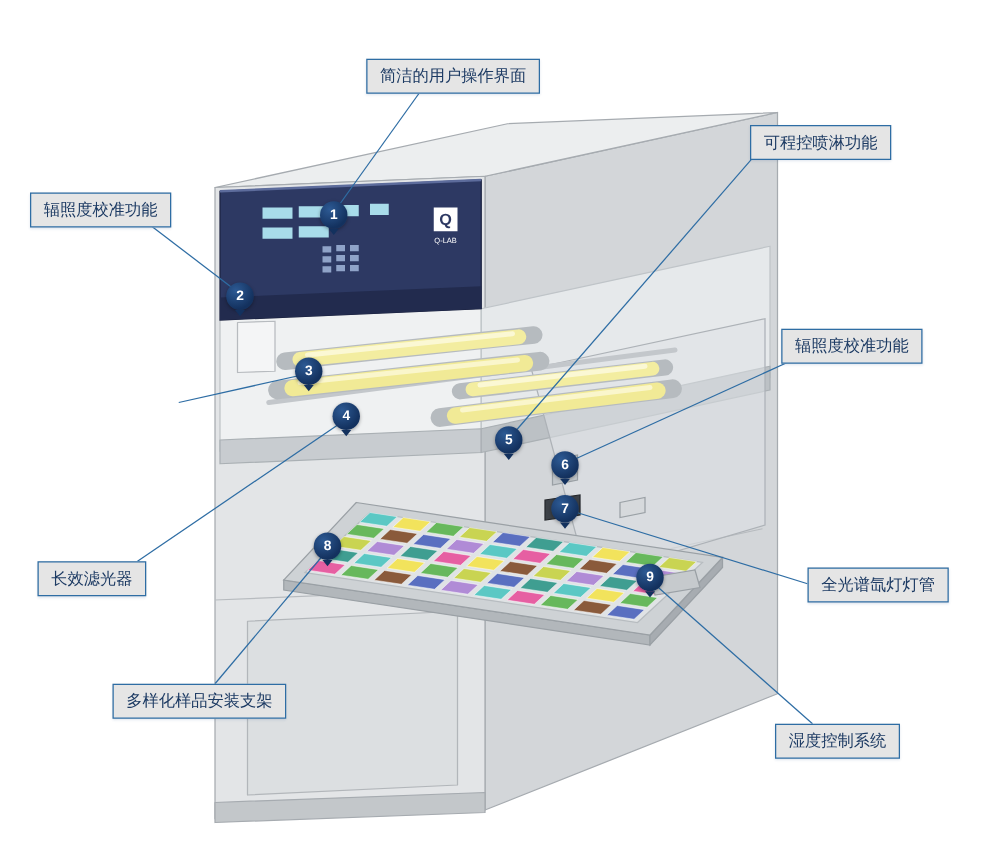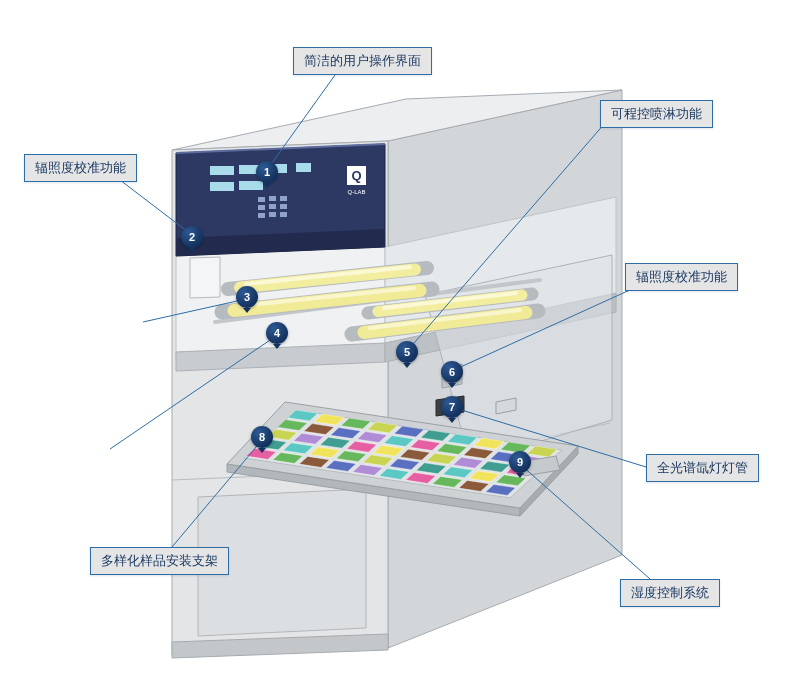--- a/index.html
+++ b/index.html
@@ -177,19 +177,20 @@
   <div class="badge" style="left:236px;top:286px">3</div>
   <div class="badge" style="left:266px;top:322px">4</div>
   <div class="badge" style="left:396px;top:341px">5</div>
   <div class="badge" style="left:441px;top:361px">6</div>
   <div class="badge" style="left:441px;top:396px">7</div>
   <div class="badge" style="left:251px;top:426px">8</div>
   <div class="badge" style="left:509px;top:451px">9</div>
 
   <div class="callout-label" style="left:293px;top:47px">简洁的用户操作界面</div>
   <div class="callout-label" style="left:24px;top:154px">辐照度校准功能</div>
+  <div class="callout-label" style="left:30px;top:449px">长效滤光器</div>
   <div class="callout-label" style="left:600px;top:100px">可程控喷淋功能</div>
   <div class="callout-label" style="left:625px;top:263px">辐照度校准功能</div>
   <div class="callout-label" style="left:646px;top:454px">全光谱氙灯灯管</div>
   <div class="callout-label" style="left:620px;top:579px">湿度控制系统</div>
   <div class="callout-label" style="left:90px;top:547px">多样化样品安装支架</div>
 
 </div>
 
 </body></html>

